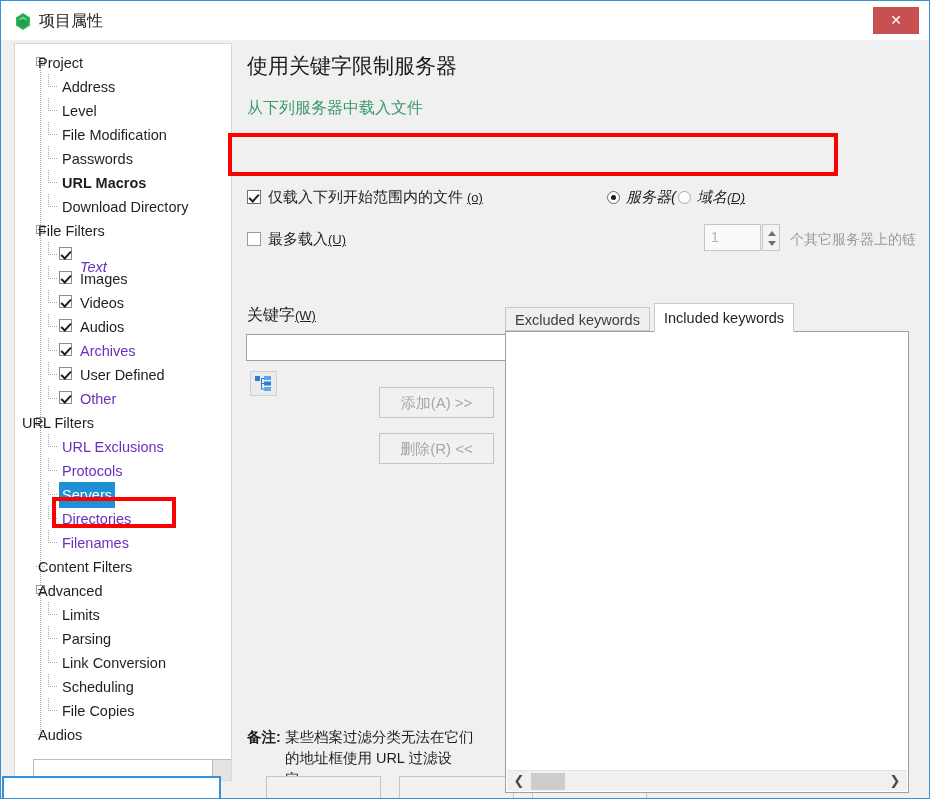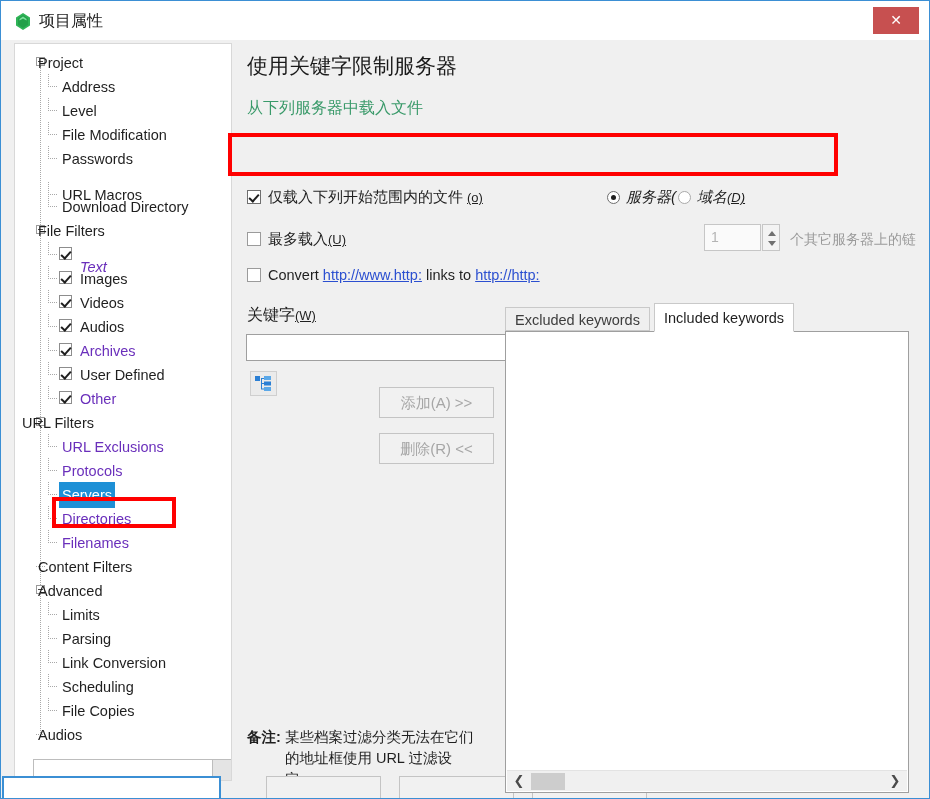--- a/index.html
+++ b/index.html
@@ -260,21 +260,21 @@
           <div class="node" style="top: 0px;">
             <div class="hline" style="left: 33px; top: 12px; width: 9px;"></div>
             <div class="vline" style="left: 33px; top: 0px; height: 13px;"></div>
             <span class="lbl c-dark" style="position: absolute; left: 44px; top: 0px;">File Modification</span>
           </div>
           <div class="node" style="top: 0px;">
             <div class="hline" style="left: 33px; top: 12px; width: 9px;"></div>
             <div class="vline" style="left: 33px; top: 0px; height: 13px;"></div>
             <span class="lbl c-dark" style="position: absolute; left: 44px; top: 0px;">Passwords</span>
           </div>
-          <div class="node" style="top: 12px;">
+          <div class="node" style="top: 0px; font-weight: bold;">
             <div class="hline" style="left: 33px; top: 12px; width: 9px;"></div>
             <div class="vline" style="left: 33px; top: 0px; height: 13px;"></div>
             <span class="lbl c-dark" style="position: absolute; left: 44px; top: 0px;">URL Macros</span>
           </div>
           <div class="node" style="top: 0px;">
             <div class="hline" style="left: 33px; top: 12px; width: 9px;"></div>
             <div class="vline" style="left: 33px; top: 0px; height: 13px;"></div>
             <span class="lbl c-dark" style="position: absolute; left: 44px; top: 0px;">Download Directory</span>
           </div>
           <div class="node" style="top: 0px;">
@@ -414,26 +414,20 @@
 
       <div class="spin">
         <div class="v">1</div>
       </div>
       <div class="spin-btns">
         <div class="ar up"></div>
         <div class="ar dn"></div>
       </div>
       <div class="row dim" style="left:557px;top:191px;font-size:14px;">个其它服务器上的链接 in all directories</div>
 
-      <div class="row" style="left:14px;top:227px;font-size:14.5px;">
-        <span class="chk dimbx"></span><span>Convert</span>
-        <span class="lnk">http://www.http:</span>
-        <span>links to</span>
-        <span class="lnk">http://http:</span>
-      </div>
 
       <div class="kw-label">
         <span>关键字</span><span class="acc" style="font-size:13px;">(W)</span>
       </div>
       <div class="kw-input"></div>
 
       <div class="kw-icon-btn">
         <svg width="17" height="15" viewBox="0 0 17 15" style="margin:4px 0 0 4px;">
           <rect x="0" y="0" width="5" height="5" fill="#2b7fd4"></rect>
           <rect x="9" y="0" width="7" height="4" fill="#5ba8e8"></rect>

